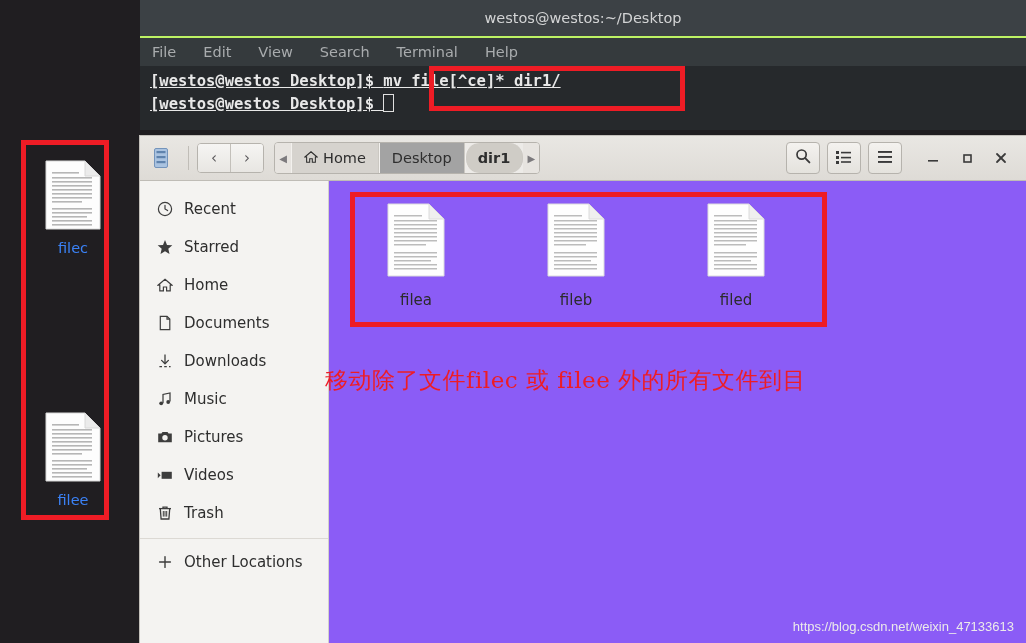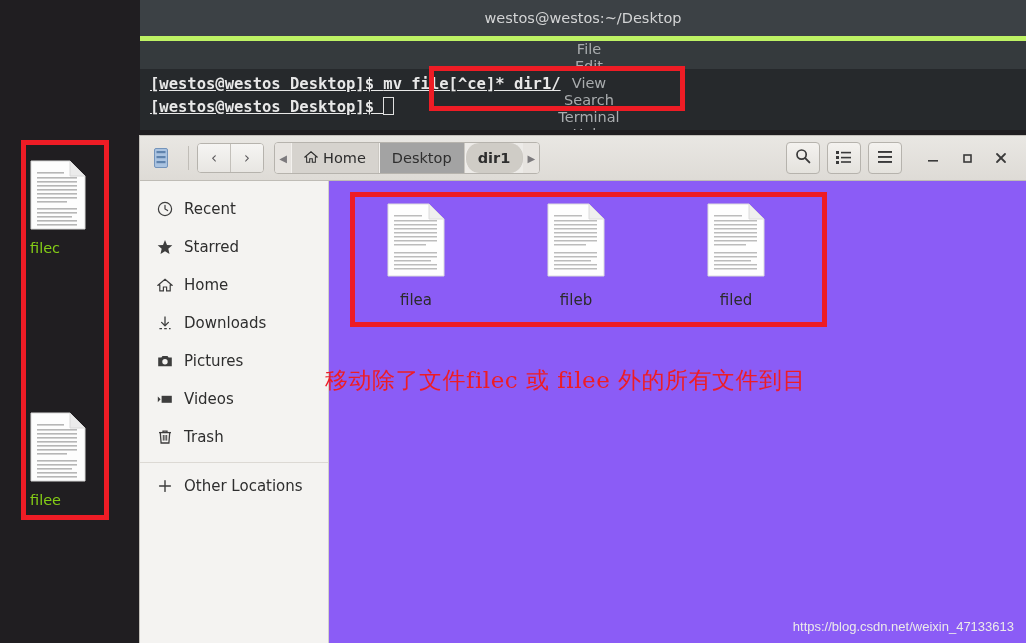--- a/index.html
+++ b/index.html
@@ -20,22 +20,22 @@
   #desktop {
     position: absolute;
     left: 0; top: 0;
     width: 1026px; height: 643px;
     background: #201e21;
   }
 
   .desktop-icon {
     position: absolute;
     width: 86px;
-    text-align: left;
-    color: #84cc16;
+    text-align: center;
+    color: #3b82f6;
     font-size: 14.5px;
   }
   .desktop-icon .doc-glyph { margin: 0 auto; }
   .desktop-icon .dlabel { display: block; margin-top: 7px; }
 
   
   .doc-glyph {
     position: relative;
     display: block;
   }
@@ -50,32 +50,31 @@
   }
   #term-titlebar {
     height: 36px;
     background: #3c4145;
     color: #d3d4d5;
     font-size: 14.5px;
     display: flex;
     align-items: center;
     justify-content: center;
     position: relative;
-    border-bottom: 5px solid #bef264;
+    border-bottom: 2px solid #bef264;
   }
   #term-menubar {
     height: 28px;
     background: #353a3d;
     display: flex;
     align-items: center;
     padding-left: 12px;
-    gap: 1px;
+    gap: 27px;
     color: #a9acae;
     font-size: 14.5px;
-    flex-direction: column;
   }
   .term-menu-item { cursor: default; }
   #term-body {
     background: #26292c;
     padding: 4px 0 0 10px;
     font-family: "DejaVu Sans Mono", monospace;
     font-size: 15.5px;
     font-weight: bold;
     color: #e8e8e8;
     line-height: 23px;
@@ -463,32 +462,51 @@
 
       <div class="side-item">
         <span class="side-icon">
           <svg width="16" height="16" viewBox="0 0 16 16">
               <path d="M8 2.2 L15 8.2 H13.2 V13.8 H9.6 V10 H6.4 V13.8 H2.8 V8.2 H1 Z" fill="none" stroke="#3d3d3d" stroke-width="1.2"></path>
             </svg>
         </span>
         <span>Home</span>
       </div>
 
+      <div class="side-item">
+        <span class="side-icon">
+          <svg width="16" height="16" viewBox="0 0 16 16">
+              <path d="M3.3 1.3 H10 L12.8 4.1 V14.7 H3.3 Z" fill="none" stroke="#3d3d3d" stroke-width="1.2"></path>
+              <path d="M10 1.3 V4.1 H12.8" fill="none" stroke="#3d3d3d" stroke-width="1.2"></path>
+            </svg>
+        </span>
+        <span>Documents</span>
+      </div>
 
       <div class="side-item">
         <span class="side-icon">
           <svg width="16" height="16" viewBox="0 0 16 16">
               <path d="M8 1.5 V10.5" stroke="#3d3d3d" stroke-width="1.3" fill="none"></path>
               <path d="M4.6 7.4 L8 10.8 L11.4 7.4" fill="none" stroke="#3d3d3d" stroke-width="1.3" stroke-linecap="round" stroke-linejoin="round"></path>
               <path d="M2.4 13.6 H13.6" stroke="#3d3d3d" stroke-width="1.3" stroke-dasharray="2.6 2.2"></path>
             </svg>
         </span>
         <span>Downloads</span>
       </div>
 
+      <div class="side-item">
+        <span class="side-icon">
+          <svg width="16" height="16" viewBox="0 0 16 16">
+              <path d="M6 12 V3.4 L13 2 V10.6" fill="none" stroke="#3d3d3d" stroke-width="1.25"></path>
+              <circle cx="4.2" cy="12.3" r="1.9" fill="#3d3d3d"></circle>
+              <circle cx="11.2" cy="11" r="1.9" fill="#3d3d3d"></circle>
+            </svg>
+        </span>
+        <span>Music</span>
+      </div>
 
       <div class="side-item">
         <span class="side-icon">
           <svg width="16" height="16" viewBox="0 0 16 16">
               <path d="M1.2 4.6 H4.4 L5.5 2.9 H10.5 L11.6 4.6 H14.8 V13.2 H1.2 Z" fill="#3d3d3d"></path>
               <circle cx="8" cy="8.8" r="2.7" fill="#f4f3f1"></circle>
             </svg>
         </span>
         <span>Pictures</span>
       </div>

